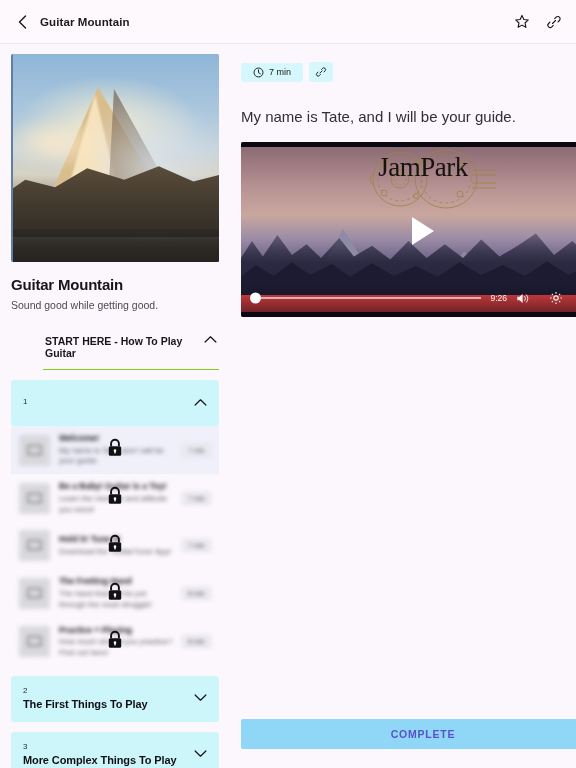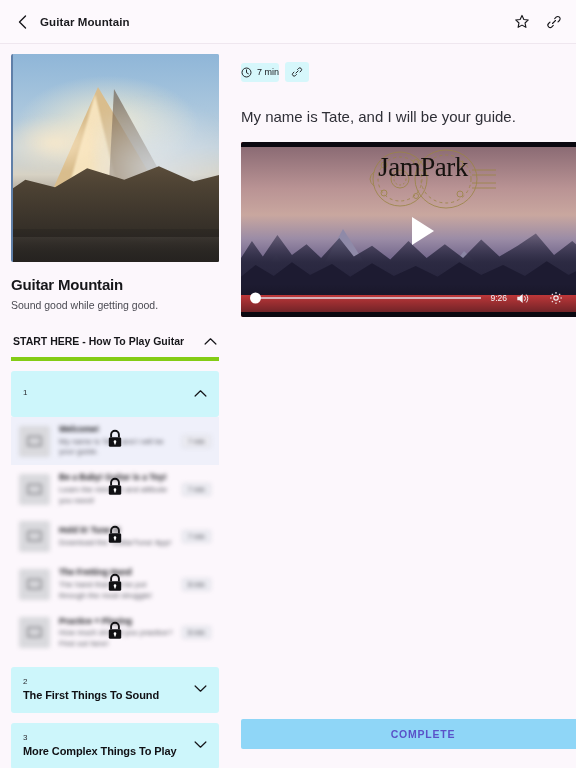--- a/index.html
+++ b/index.html
@@ -136,25 +136,26 @@
     margin-top: 14px;
     letter-spacing: -.2px;
   }
   .course-sub {
     font-size: 10.5px;
     color: #4a4a52;
     margin-top: 6px;
   }
 
   .module-head {
-    display: flex; align-items: center;
+    display: flex; align-items: flex-start;
     padding: 14px 2px 10px 2px;
     margin-top: 10px;
-    border-bottom: 4px solid #84cc16;
+    border-bottom: 1px solid #84cc16;
     cursor: pointer;
+    margin-left: 32px;
   }
   .module-head-label {
     font-size: 10.5px;
     font-weight: 700;
     color: #16161a;
   }
   .chev { margin-left: auto; display: flex; }
 
   
   .section-card {
@@ -231,21 +232,21 @@
     z-index: 3;
   }
 
   
   .meta-row { display: flex; align-items: center; gap: 6px; }
   .chip {
     background: #d6f7fb;
     border-radius: 3px;
     display: flex; align-items: center;
     gap: 5px;
-    padding: 4px 0;
+    padding: 4px 12px;
     font-size: 9px;
     color: #16161a;
     cursor: pointer;
   }
   .chip.icon-only { padding: 4px 6px; }
 
   .lesson-head {
     font-size: 17px;
     font-weight: 700;
     color: #101014;
@@ -563,21 +564,21 @@
               <rect x="7.8" y="12.7" width="1.4" height="2.7" fill="#fff"></rect>
             </svg>
         </span>
       </div>
 
     </div>
 
     <div class="section-card">
       <div class="txt">
         <div class="section-num">2</div>
-        <div class="section-title">The First Things To Sound</div>
+        <div class="section-title">The First Things To Play</div>
       </div>
       <span class="chev">
         <svg width="13" height="9" viewBox="0 0 14 9">
             <path d="M1.2 1.8 L7 7.4 L12.8 1.8" fill="none" stroke="#16161a" stroke-width="1.3" stroke-linecap="round" stroke-linejoin="round"></path>
           </svg>
       </span>
     </div>
 
     <div class="section-card">
       <div class="txt">

